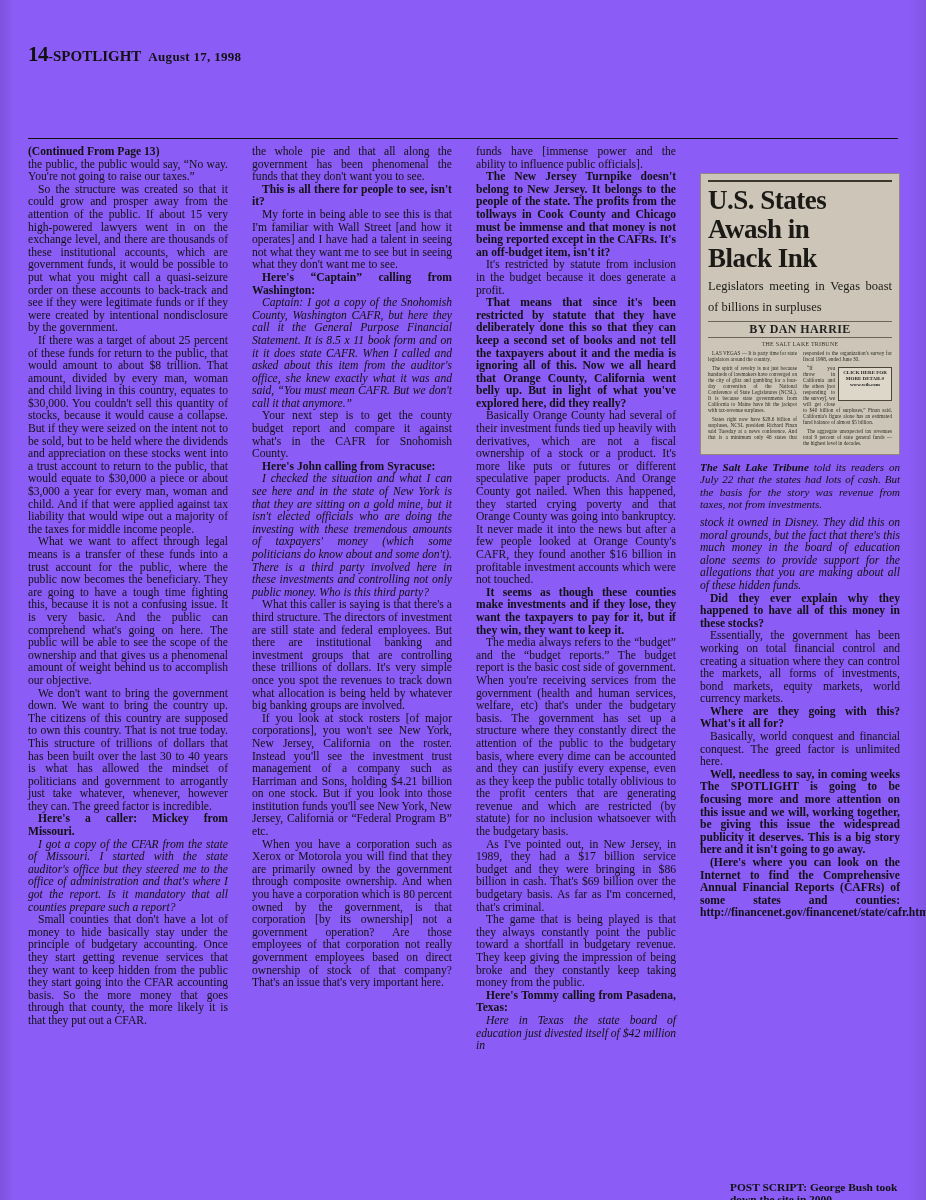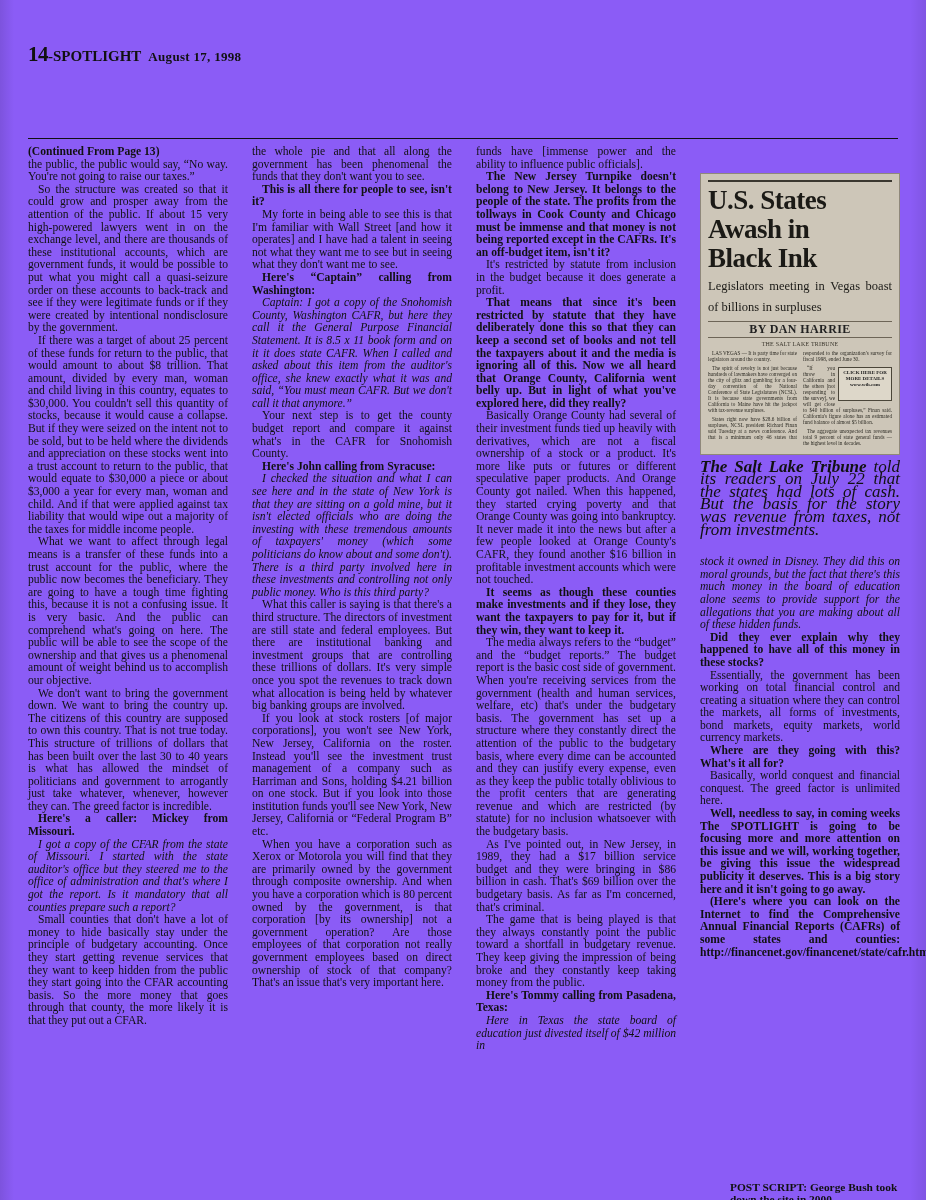--- a/index.html
+++ b/index.html
@@ -170,25 +170,25 @@
     margin: 2px 0 2px 3px;
     font-size: 5px;
     line-height: 6px;
     text-align: center;
     padding-top: 2px;
     box-sizing: border-box;
     color: #222;
     font-weight: bold;
   }
   .clip-caption {
-    font-size: 17px;
+    font-size: 11px;
     line-height: 12.6px;
     font-style: italic;
     text-align: justify;
-    margin: 2px 0 20px 0;
+    margin: 2px 0 6px 0;
   }
   .clip-caption b { font-style: italic; font-weight: bold; }
 
   .postscript {
     position: absolute;
     right: 0;
     bottom: -6px;
     width: 196px;
     font-size: 11.4px;
     line-height: 12.6px;

